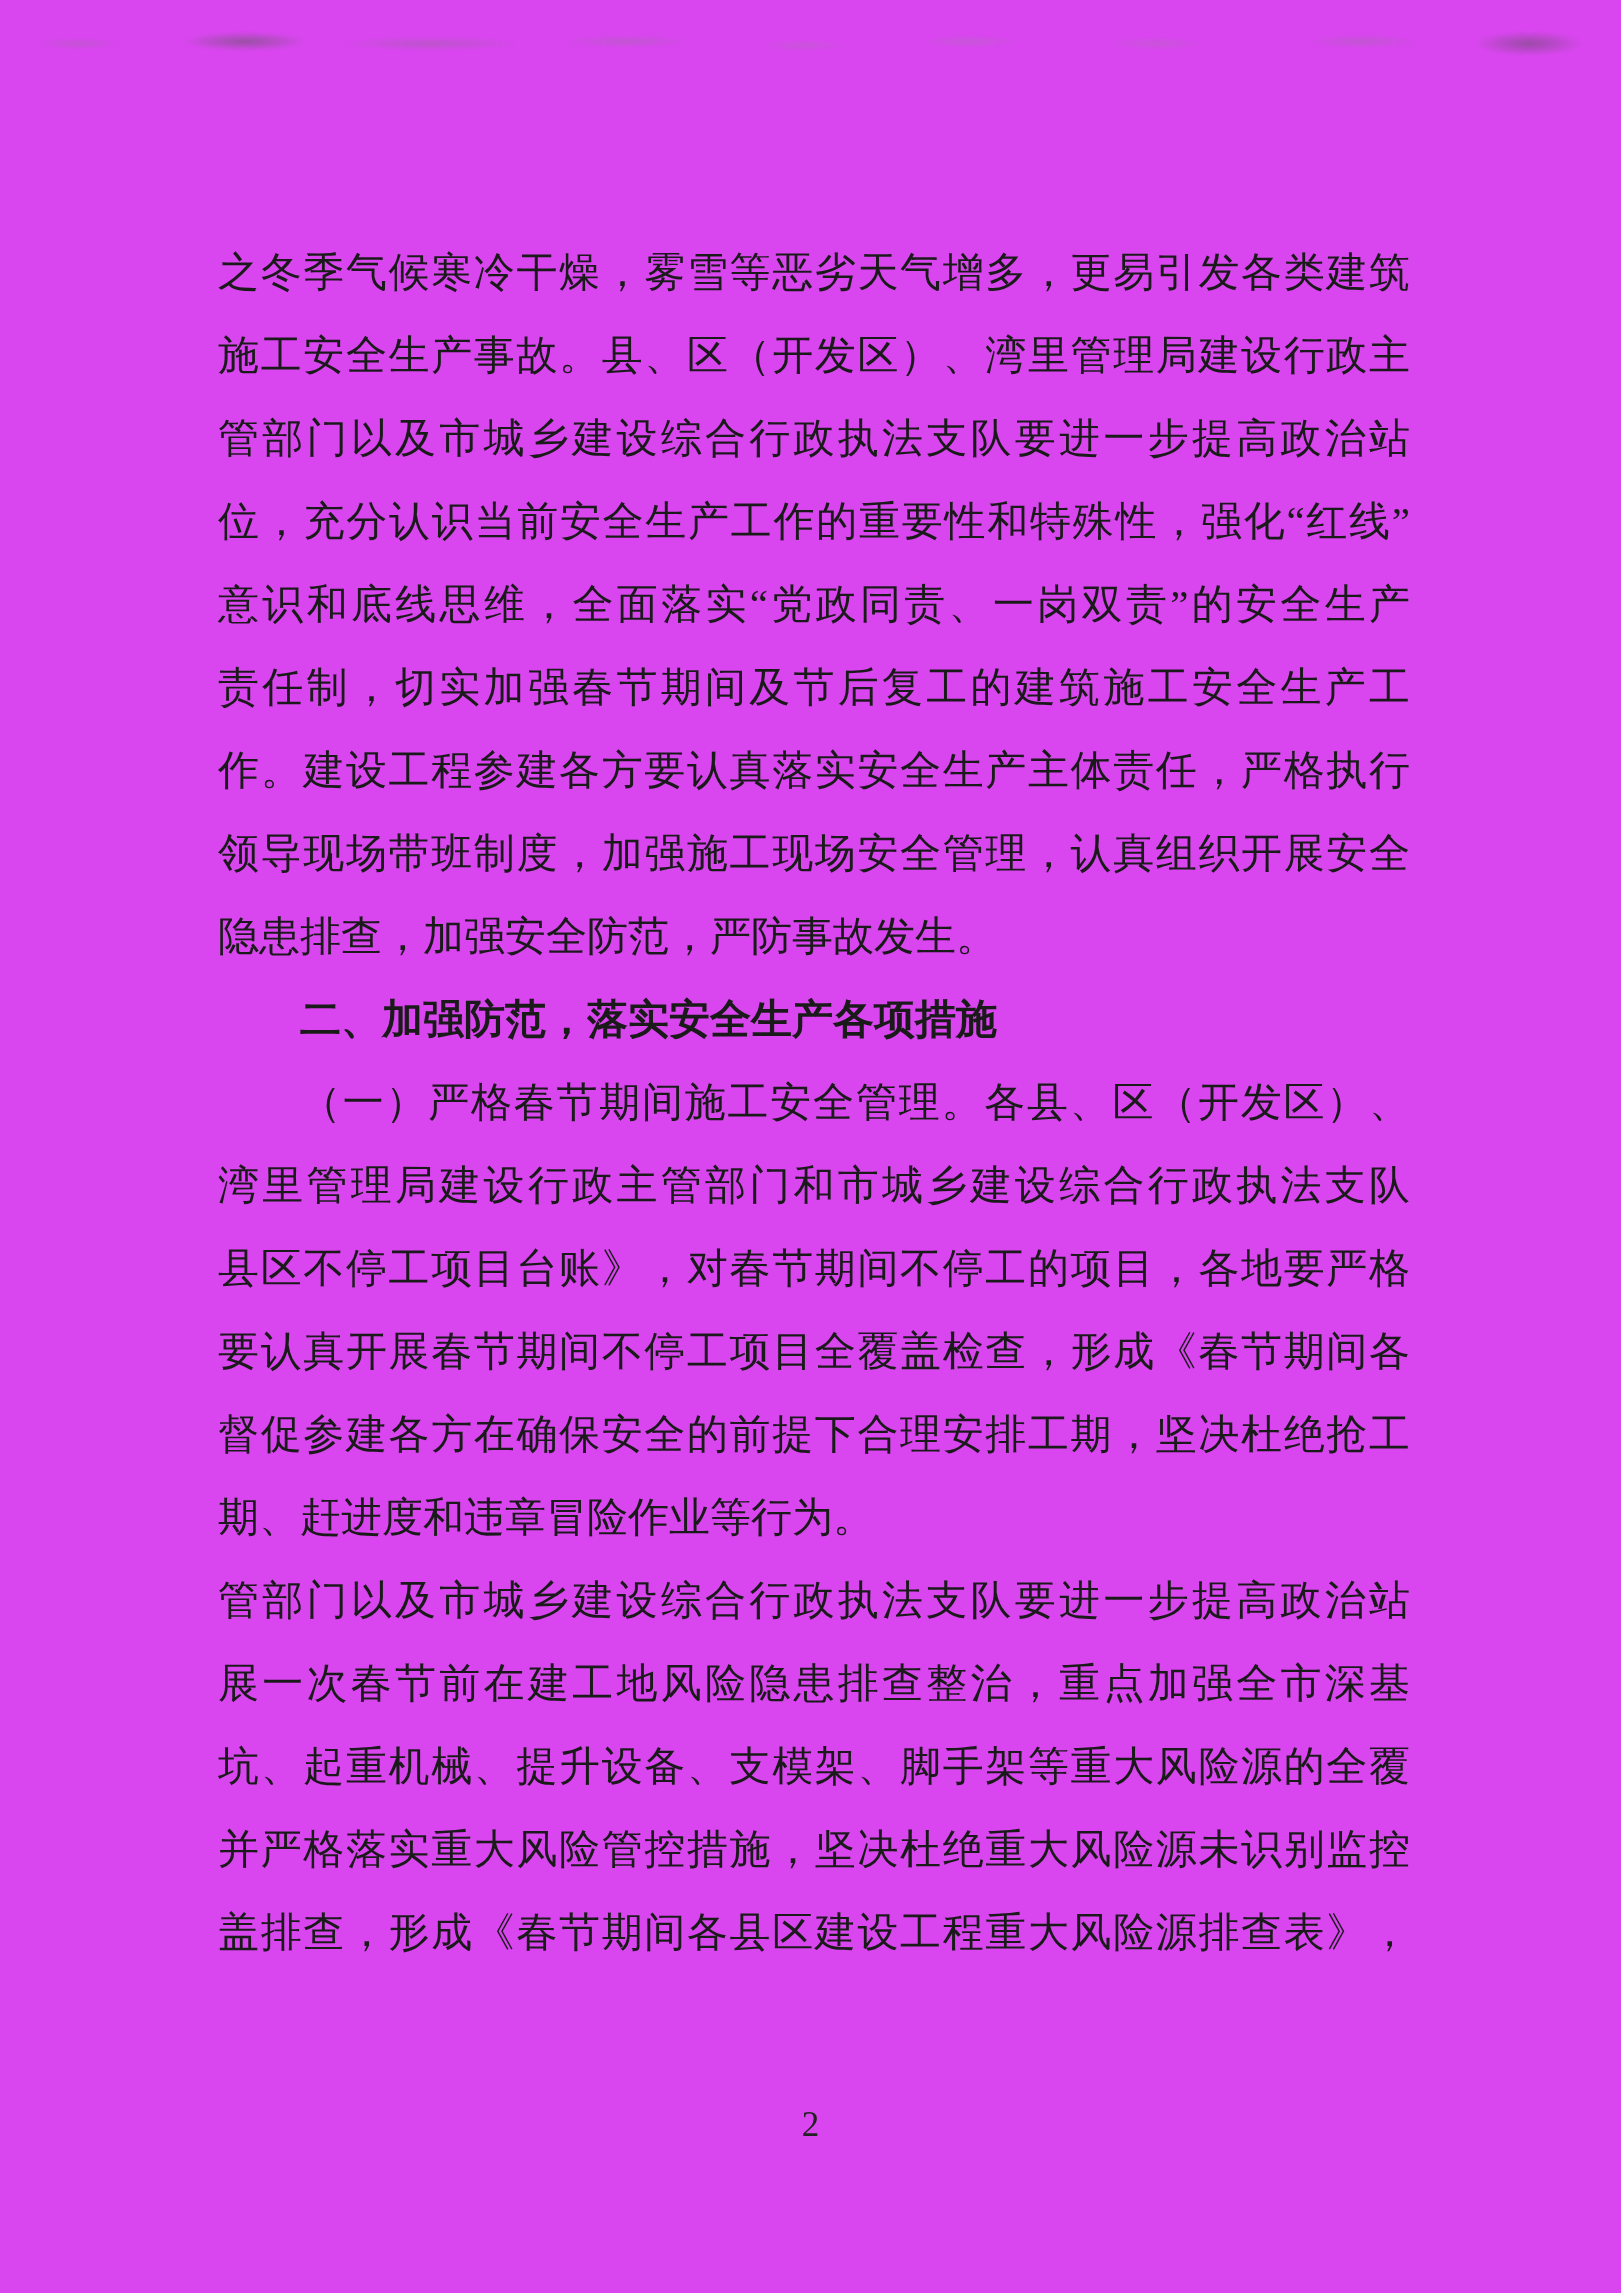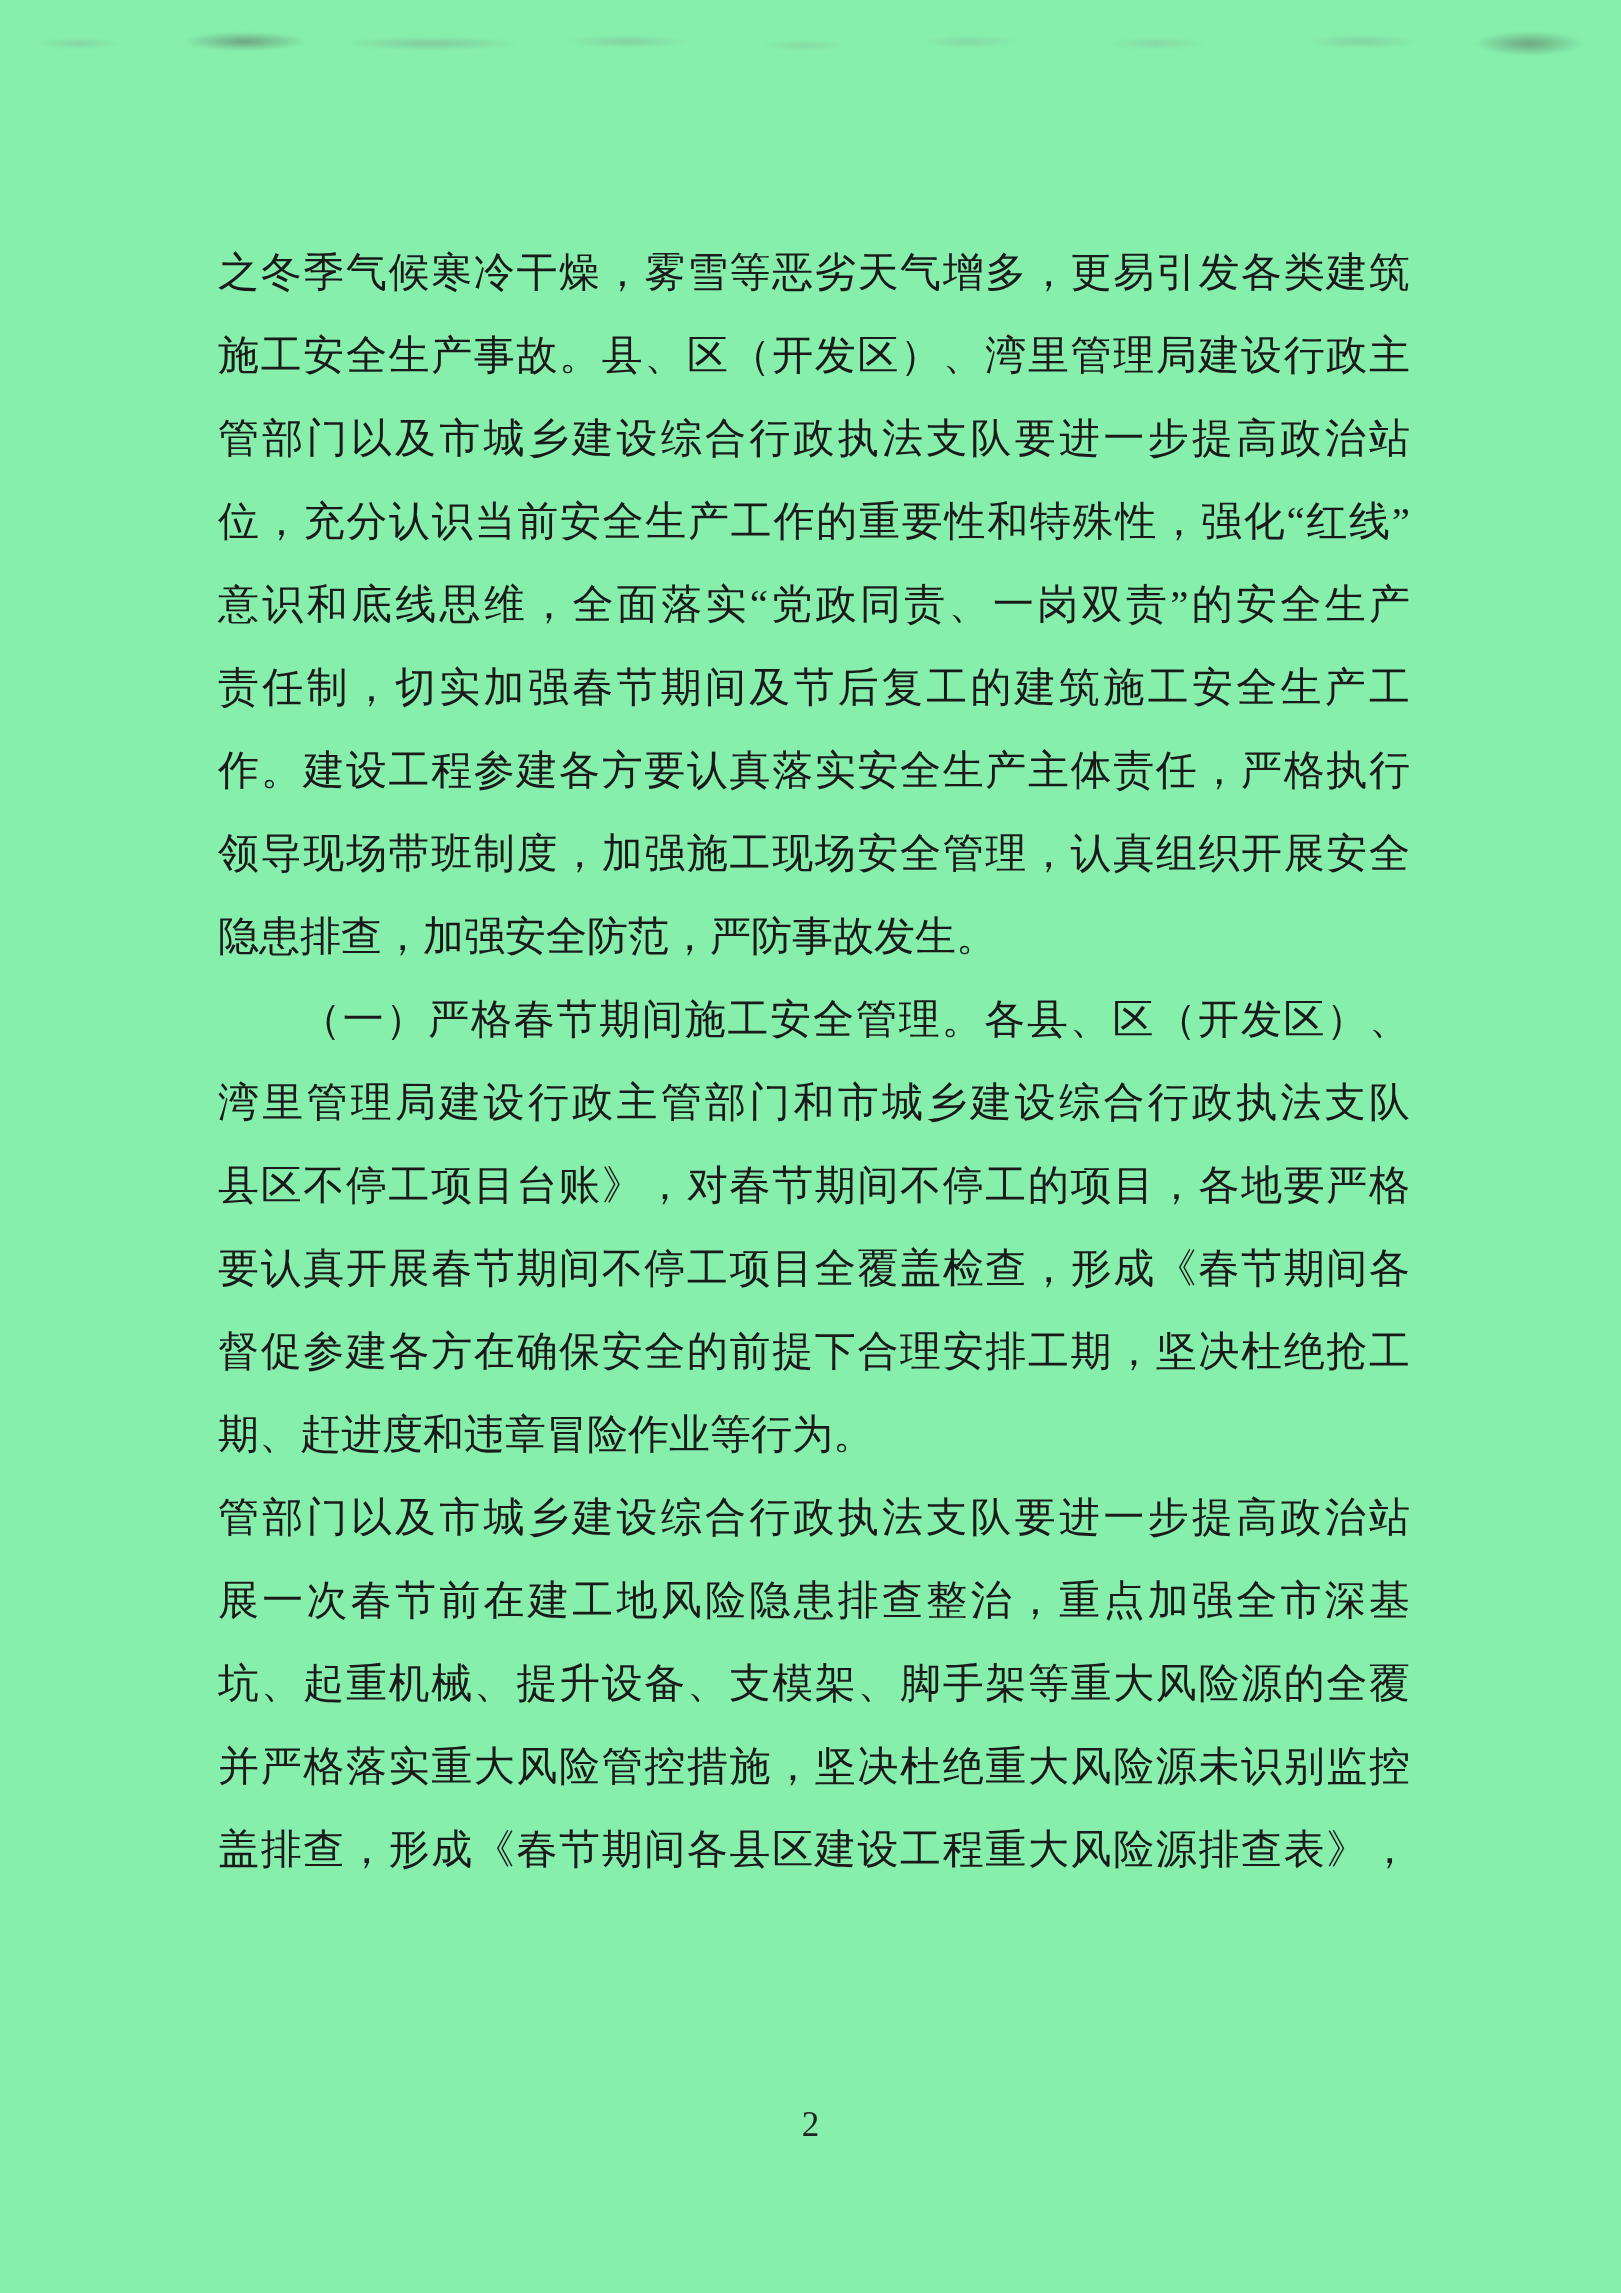--- a/index.html
+++ b/index.html
@@ -1,21 +1,21 @@
 <!DOCTYPE html>
 <html><head>
 <meta charset="utf-8">
 <style>
   html,body{margin:0;padding:0;background:#e8e8e8;}
   .page{
     position:relative;
     width:1621px;
     height:2294px;
     margin:0 auto;
-    background:#86efac;
+    background:#d946ef;
     overflow:hidden;
     font-family:"Liberation Serif", serif;
     color:#1a1a1a;
   }
   
   .scan-noise{
     position:absolute;
     top:17.6px;left:0;width:1621px;height:45px;
     background:
       radial-gradient(ellipse 88px 13.7px at 245px 23.5px, rgba(90,90,90,.50), transparent 70%),
@@ -76,20 +76,21 @@
   <div class="text-block">
       <div class="line fill"><span>之冬季气候寒冷干燥，雾雪等恶劣天气增多，更易引发各类建筑</span></div>
       <div class="line fill"><span>施工安全生产事故。县、区（开发区）、湾里管理局建设行政主</span></div>
       <div class="line fill"><span>管部门以及市城乡建设综合行政执法支队要进一步提高政治站</span></div>
       <div class="line fill"><span>位，充分认识当前安全生产工作的重要性和特殊性，强化“红线”</span></div>
       <div class="line fill"><span>意识和底线思维，全面落实“党政同责、一岗双责”的安全生产</span></div>
       <div class="line fill"><span>责任制，切实加强春节期间及节后复工的建筑施工安全生产工</span></div>
       <div class="line fill"><span>作。建设工程参建各方要认真落实安全生产主体责任，严格执行</span></div>
       <div class="line fill"><span>领导现场带班制度，加强施工现场安全管理，认真组织开展安全</span></div>
       <div class="line"><span>隐患排查，加强安全防范，严防事故发生。</span></div>
+      <div class="line indent heading"><span>二、加强防范，落实安全生产各项措施</span></div>
       <div class="line fill indent"><span class="bold-run">（一）严格春节期间施工安全管理。</span><span>各县、区（开发区）、</span></div>
       <div class="line fill"><span>湾里管理局建设行政主管部门和市城乡建设综合行政执法支队</span></div>
       <div class="line fill"><span>县区不停工项目台账》，对春节期间不停工的项目，各地要严格</span></div>
       <div class="line fill"><span>要认真开展春节期间不停工项目全覆盖检查，形成《春节期间各</span></div>
       <div class="line fill"><span>督促参建各方在确保安全的前提下合理安排工期，坚决杜绝抢工</span></div>
       <div class="line"><span>期、赶进度和违章冒险作业等行为。</span></div>
       <div class="line fill"><span>管部门以及市城乡建设综合行政执法支队要进一步提高政治站</span></div>
       <div class="line fill"><span>展一次春节前在建工地风险隐患排查整治，重点加强全市深基</span></div>
       <div class="line fill"><span>坑、起重机械、提升设备、支模架、脚手架等重大风险源的全覆</span></div>
       <div class="line fill"><span>并严格落实重大风险管控措施，坚决杜绝重大风险源未识别监控</span></div>

